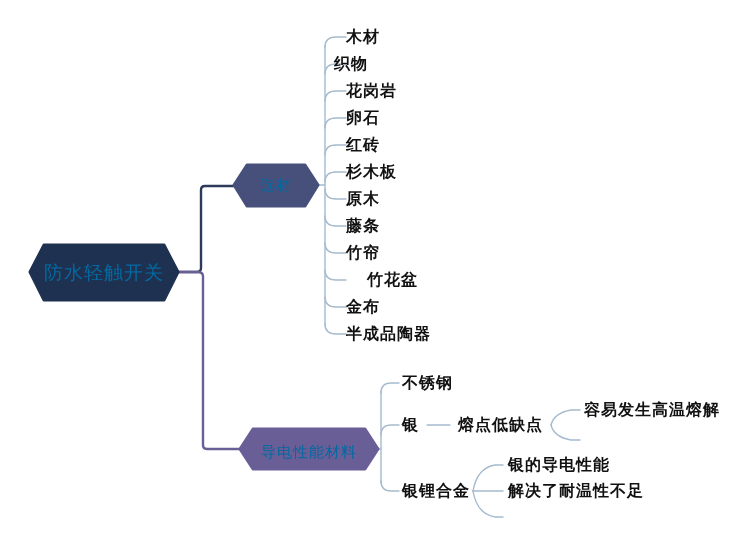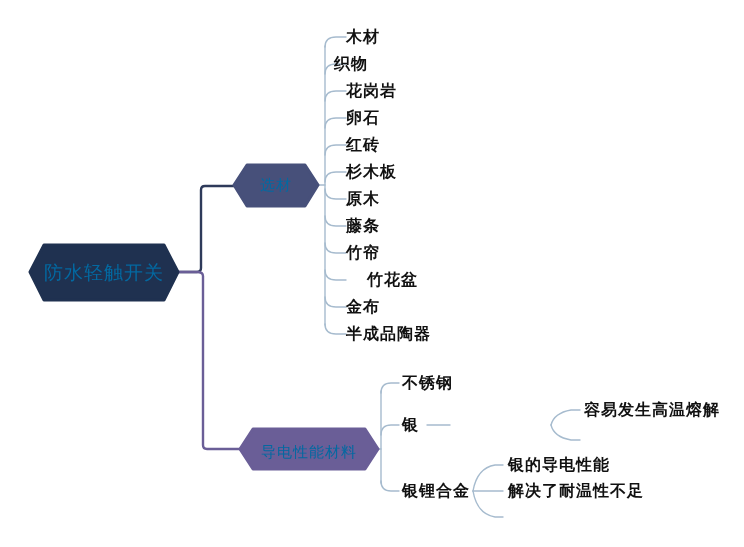--- a/index.html
+++ b/index.html
@@ -108,18 +108,19 @@
   <div class="topic" style="left:346px; top:161px;">杉木板</div>
   <div class="topic" style="left:346px; top:188px;">原木</div>
   <div class="topic" style="left:346px; top:215px;">藤条</div>
   <div class="topic" style="left:346px; top:242px;">竹帘</div>
   <div class="topic" style="left:346px; top:269px;margin-left:21px;">竹花盆</div>
   <div class="topic" style="left:346px; top:296px;">金布</div>
   <div class="topic" style="left:346px; top:323px;">半成品陶器</div>
 
   <div class="topic" style="left:402px; top:372px;">不锈钢</div>
   <div class="topic" style="left:402px; top:414px;">银</div>
+  <div class="topic" style="left:458px; top:414px;">熔点低缺点</div>
   <div class="topic" style="left:584px; top:399px;">容易发生高温熔解</div>
   <div class="topic" style="left:402px; top:480px;">银锂合金</div>
   <div class="topic" style="left:508px; top:454px;">银的导电性能</div>
   <div class="topic" style="left:508px; top:480px;">解决了耐温性不足</div>
 
 </div>
 
 </body></html>

